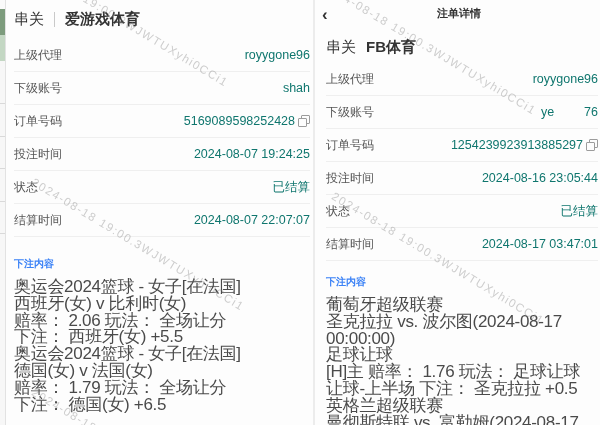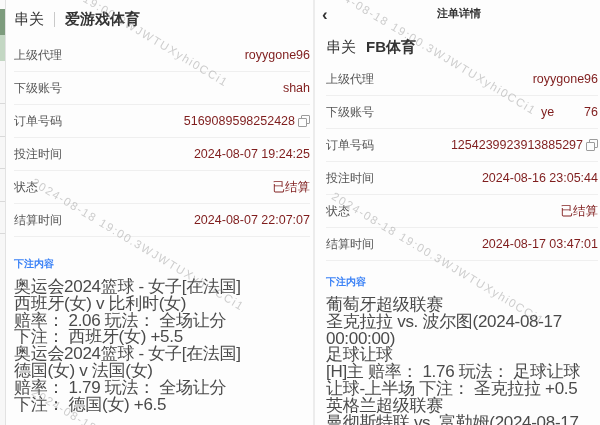--- a/index.html
+++ b/index.html
@@ -28,21 +28,21 @@
 
   .nav{position:relative;height:24px;margin-top:4px;}
   .nav .back{position:absolute;left:4px;top:1px;font-size:17px;color:#333;line-height:20px;font-weight:bold;cursor:pointer;}
   .nav .title{position:absolute;left:0;right:0;top:2px;text-align:center;font-size:11px;font-weight:bold;color:#333;}
 
   .rows{margin:0 2px 0 8px;}
   .panel-left .rows{margin-top:6px;}
   .panel-right .rows{margin-top:2px;}
   .frow{display:flex;align-items:center;justify-content:space-between;height:32px;border-bottom:1px solid #efefef;}
   .frow .lbl{font-size:12px;color:#555;}
-  .frow .val{font-size:12.5px;color:#7f1d1d;display:flex;align-items:center;}
+  .frow .val{font-size:12.5px;color:#0f766e;display:flex;align-items:center;}
   .gap-val .vp{margin-right:30px;}
 
   .copy-icon{position:relative;width:12px;height:12px;display:inline-block;margin-left:3px;cursor:pointer;}
   .copy-icon::before{content:"";position:absolute;right:0;top:0;width:7px;height:7px;border:1px solid #9c9c9c;border-radius:1px;}
   .copy-icon::after{content:"";position:absolute;left:0;bottom:0;width:7px;height:7px;border:1px solid #9c9c9c;border-radius:1px;background:#fdfdfd;}
 
   .bet-title{font-size:10px;font-weight:bold;color:#3b82f6;margin:20px 4px 8px 8px;}
   .panel-right .bet-title{margin-top:14px;}
   .bet-lines{margin:0 2px 0 8px;}
   .bet-lines .line{font-size:17px;color:#4a4a4a;line-height:16.8px;letter-spacing:-0.3px;}

